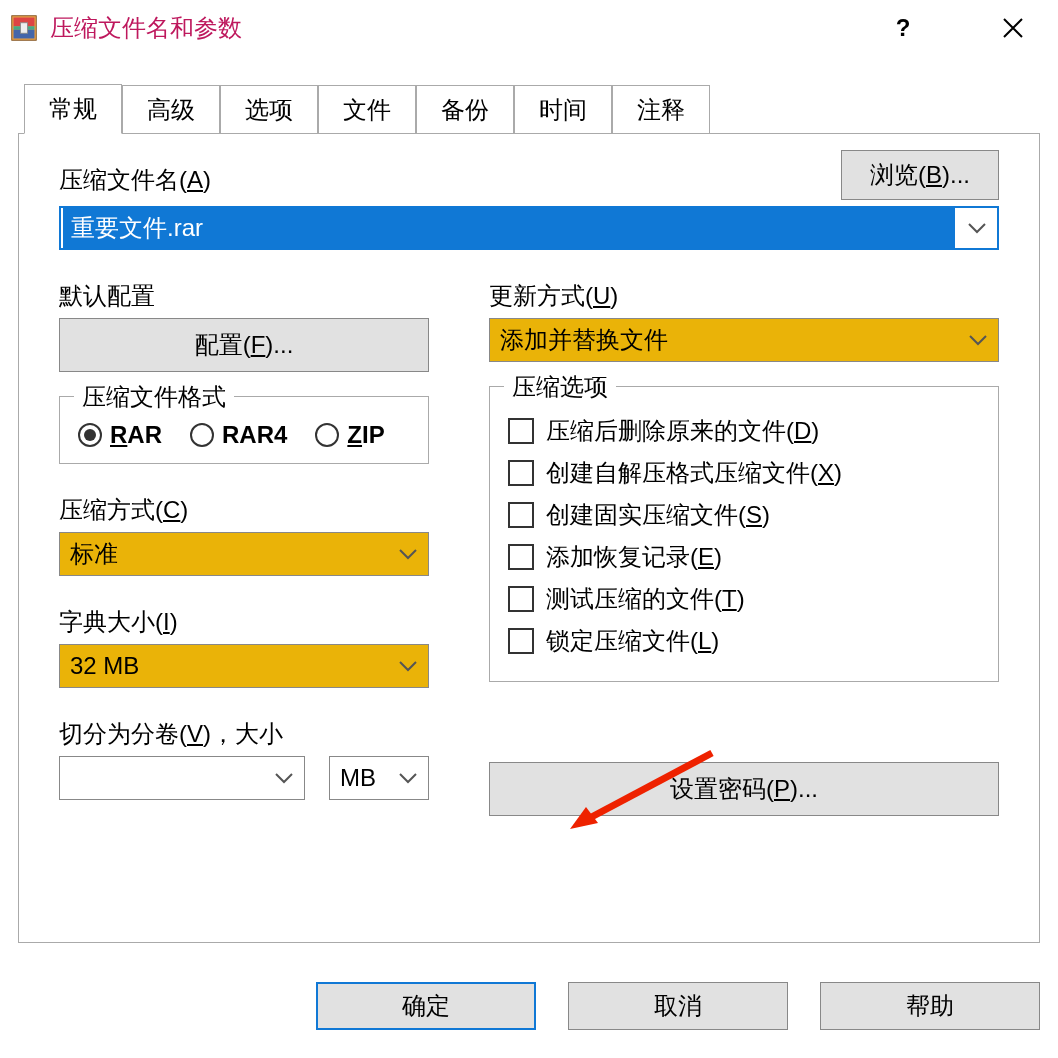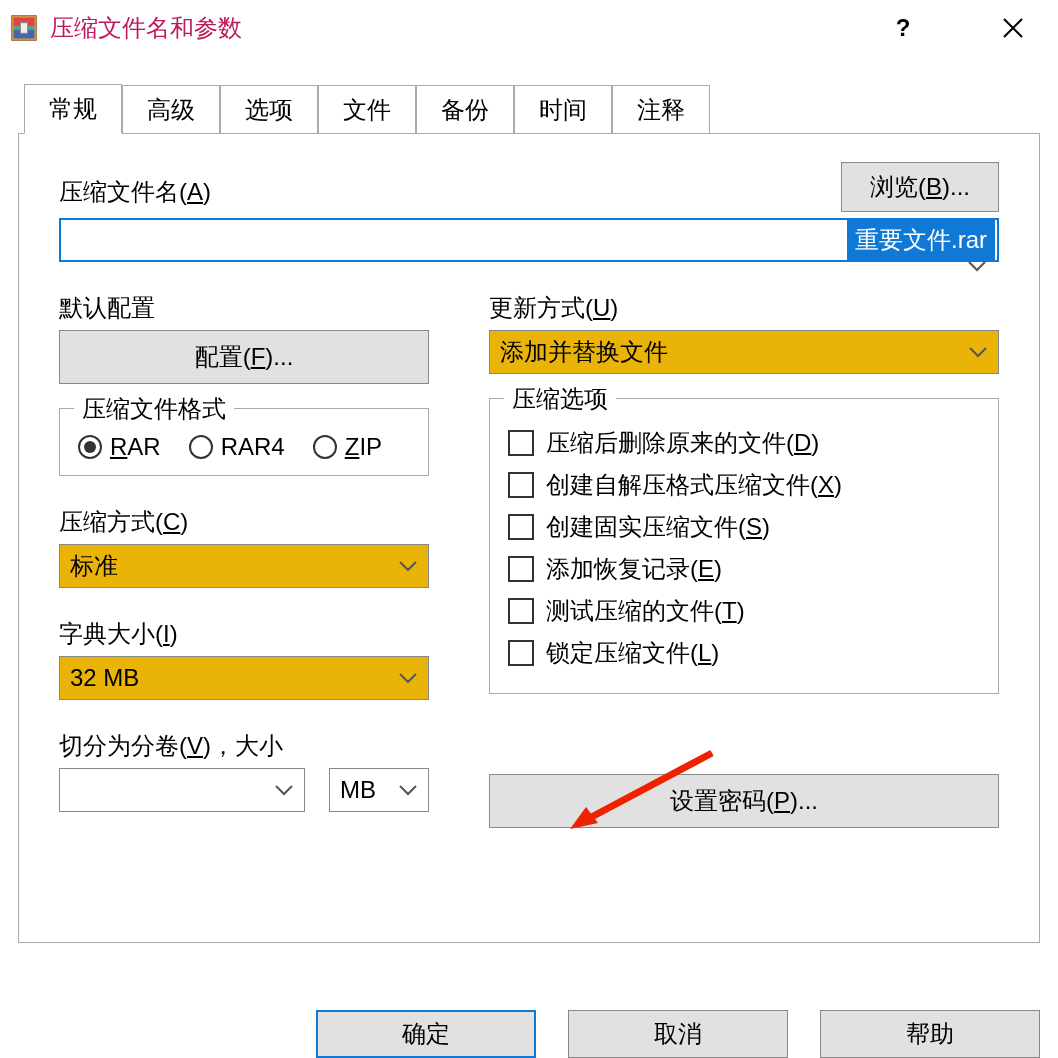--- a/index.html
+++ b/index.html
@@ -10,65 +10,65 @@
     .titlebar-title { font-size: 24px; flex: 1; color: #be185d; }
     .titlebar-btn { width: 50px; height: 32px; display: flex; align-items: center; justify-content: center; font-size: 24px; color: #000; }
     .titlebar-help { margin-right: 60px; font-weight: bold; }
     .titlebar-close svg { width: 22px; height: 22px; }
     
     .tabs { display: flex; margin: 28px 0 0 24px; }
     .tab { padding: 8px 24px; font-size: 24px; border: 1px solid #aaa; border-bottom: none; background: #fff; margin-right: 0; position: relative; }
     .tab.active { border-bottom: 1px solid #fff; z-index: 2; }
     .tab:not(.active) { background: #fff; top: 1px; }
     
-    .panel { border: 1px solid #aaa; margin: -1px 18px 0 18px; padding: 28px 40px 40px 40px; background: #fff; position: relative; min-height: 810px; }
+    .panel { border: 1px solid #aaa; margin: -1px 18px 0 18px; padding: 16px 40px 40px 40px; background: #fff; position: relative; min-height: 810px; }
     
     .row { display: flex; gap: 60px; }
     .col-left { flex: 0 0 370px; }
     .col-right { flex: 1; }
     
     .label { font-size: 24px; margin-bottom: 6px; display: block; color: #000; }
     .underline { text-decoration: underline; }
     
     .browse-row { display: flex; align-items: flex-end; margin-bottom: 6px; }
     .browse-row .label { flex: 1; margin-bottom: 4px; }
     .win-button { background: #e1e1e1; border: 1px solid #888; font-size: 24px; padding: 8px 28px; cursor: pointer; }
     
-    .combo { display: flex; width: 100%; border: 2px solid #1078d5; height: 44px; align-items: flex-end; background: #fff; flex-direction: column; }
+    .combo { display: flex; width: 100%; border: 2px solid #1078d5; height: 44px; align-items: flex-start; background: #fff; }
     .combo .value { flex: 1; padding: 0 8px; font-size: 24px; color: #fff; background: #1078d5; display: inline-block; line-height: 40px; height: 40px; }
     .combo .value-wrap { flex: 1; height: 40px; padding: 0 2px; display:flex; align-items:center;}
     .combo-chevron { width: 40px; height: 40px; display: flex; align-items: center; justify-content: center; }
     .combo-chevron svg { width: 18px; height: 12px; }
     
     .plain-combo { display: flex; width: 100%; border: 1px solid #888; height: 44px; align-items: center; background: #eab308; }
     .plain-combo .text { flex: 1; padding: 0 10px; font-size: 24px; }
     .plain-combo.white { background: #fff; }
     
     .wide-button { width: 100%; background: #e1e1e1; border: 1px solid #888; font-size: 24px; padding: 10px 0; cursor: pointer; text-align: center; }
     
     .fieldset { border: 1px solid #aaa; margin-top: 24px; padding: 18px 18px 14px 18px; position: relative; }
     .fieldset-legend { position: absolute; top: -16px; left: 14px; background: #fff; padding: 0 8px; font-size: 24px; }
     
-    .radio-row { display: flex; gap: 28px; align-items: flex-start; margin-top: 6px; }
+    .radio-row { display: flex; gap: 28px; align-items: flex-start; margin-top: 6px; font-weight: bold; }
     .radio-item { display: flex; align-items: center; gap: 8px; font-size: 24px; }
     .radio-circle { width: 24px; height: 24px; border: 2px solid #333; border-radius: 50%; display: flex; align-items: center; justify-content: center; }
     .radio-circle.checked::after { content: ""; width: 12px; height: 12px; background: #333; border-radius: 50%; }
     
     .check-item { display: flex; align-items: center; gap: 12px; font-size: 24px; margin: 10px 0; }
     .check-box { width: 26px; height: 26px; border: 2px solid #333; background: #fff; flex-shrink: 0; }
     
     .section-spacer { margin-top: 30px; }
     
     .split-combo { display: flex; gap: 8px; }
     .split-combo .plain-combo:first-child { flex: 1; }
     .split-combo .plain-combo:last-child { width: 100px; margin-left: 16px; }
     
     .arrow { position: absolute; right: 315px; bottom: 105px; pointer-events: none; }
     
-    .footer { position: absolute; bottom: 0; right: 18px; display: flex; gap: 32px; }
+    .footer { position: absolute; bottom: 28px; right: 18px; display: flex; gap: 32px; }
     .footer-btn { width: 220px; height: 48px; background: #e1e1e1; border: 1px solid #888; font-size: 24px; cursor: pointer; }
     .footer-btn.primary { border: 2px solid #1078d5; }
   </style>
 </head>
 <body>
 
 <div class="titlebar">
   <svg class="titlebar-icon" viewBox="0 0 32 32">
     <rect x="2" y="2" width="28" height="28" fill="#e8a24a" stroke="#7a4a1a" stroke-width="1"></rect>
     <rect x="4" y="4" width="24" height="10" fill="#d44"></rect>

